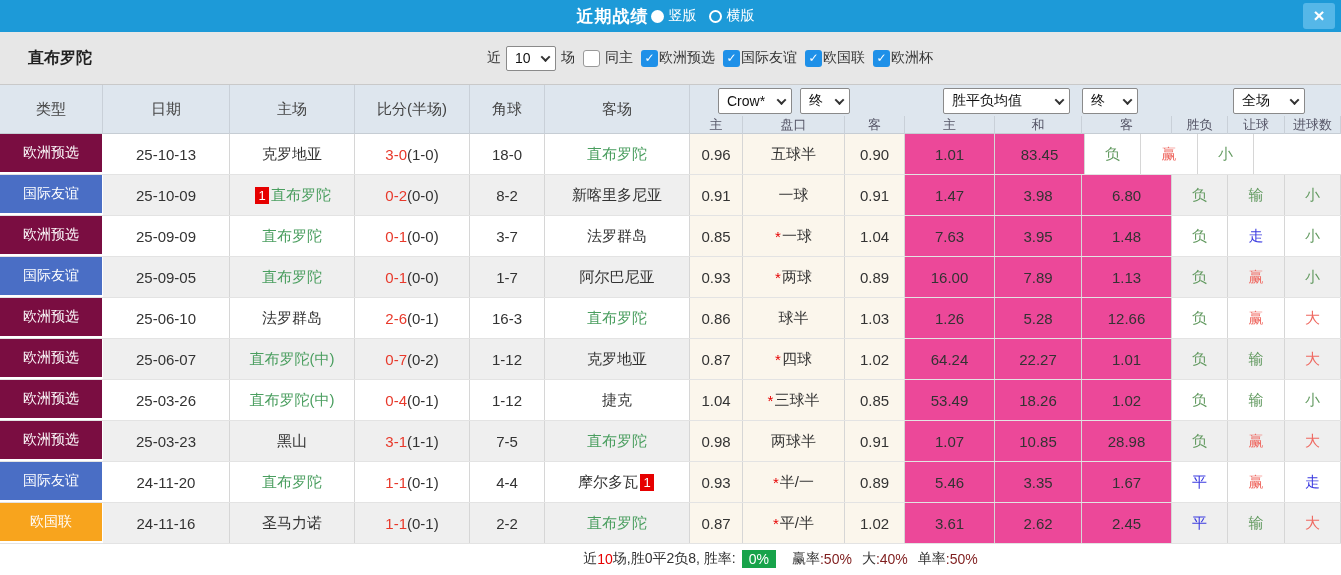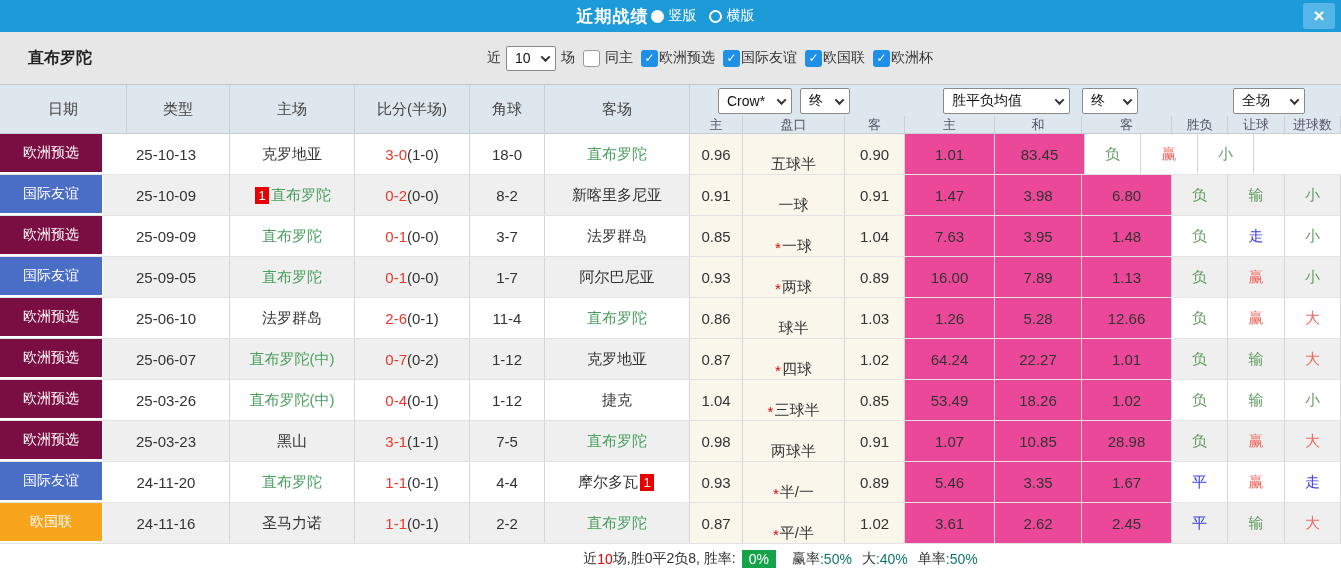--- a/index.html
+++ b/index.html
@@ -34,40 +34,40 @@
   .dropdown-row .sel-box { position:absolute; top:3px; height:26px; margin:0; justify-content:space-between; }
   .subhead-row { height:18px; display:flex; }
   .sub-th { font-size:13px; color:#556; display:flex; align-items:flex-start; justify-content:center; border-right:1px solid #c9d0d8; white-space:nowrap; overflow:visible; }
 
   
   .row { height:41px; display:flex; border-bottom:1px solid #e3e3e3; background:#fff; font-size:15px; color:#333; }
   .row.even { background:#efefef; }
   .cell { height:100%; display:flex; align-items:center; justify-content:center; border-right:1px solid #d6d6d6; white-space:nowrap; }
   .col-type  { width:103px; } .col-date { width:127px; } .col-home { width:125px; }
   .col-score { width:115px;text-align:right; } .col-corner { width:75px; } .col-away { width:145px; }
-  .col-ch { width:53px; } .col-hand { width:102px;align-items:flex-end; } .col-ca { width:60px; }
+  .col-ch { width:53px; } .col-hand { width:102px; } .col-ca { width:60px; }
   .col-ah { width:90px; } .col-ad { width:87px; } .col-aa { width:90px; }
   .col-res { width:56px; } .col-hr { width:57px; } .col-goal { width:56px; }
   .cell.col-type { color:#fff; font-size:14px; border-right:1px solid #fff; border-bottom:2px solid #fff; }
   .cream { background:#fbf6ec; }
   .lblue { background:#ec4899; }
   .team-green { color:#4a9e5f; }
   .score-ft { color:#e8392b; }
   .star { color:#e60000; margin-right:1px; }
   .badge1 { display:inline-block; background:#e60000; color:#fff; font-size:13px; width:14px; height:17px; line-height:17px; text-align:center; margin:0 2px; }
   .c-green { color:#61995f; }
   .c-red { color:#ef6a62; }
   .c-blue { color:#3a3ae0; }
 
   
   .footer { height:30px; display:flex; align-items:center; justify-content:center; font-size:14px; color:#333; background:#fff; }
   .footer-inner { display:flex; align-items:center; transform:translateX(110px); }
   .red-num { color:#e60000; }
   .rate-box { background:#17a34a; color:#fff; padding:1px 7px; margin:0 6px; font-size:14px; }
-  .stat-val { color:#0f766e;text-align:center; }
+  .stat-val { color:#7f1d1d;text-align:center; }
   .stat-label { color:#333; margin-left:10px; }
 </style>
 </head>
 <body>
 
 <div class="app">
 
   <div class="titlebar">
     <span class="title">近期战绩</span>
     <span style="display:flex;align-items:center;">
@@ -99,22 +99,22 @@
           <span class="cb-label">国际友谊</span>
           <span class="cb on">✓</span>
           <span class="cb-label">欧国联</span>
           <span class="cb on">✓</span>
           <span class="cb-label">欧洲杯</span>
         </span>
     </div>
   </div>
 
   <div class="thead">
+    <div class="th col-type">类型</div>
     <div class="th col-date">日期</div>
-    <div class="th col-type">类型</div>
     <div class="th col-home">主场</div>
     <div class="th col-score">比分(半场)</div>
     <div class="th col-corner">角球</div>
     <div class="th col-away">客场</div>
     <div class="th-group">
       <div class="dropdown-row">
         <span class="sel-box" style="left:28px;width:74px;">
             <span>Crow*</span>
             <span class="chev"></span>
           </span>
@@ -259,21 +259,21 @@
       <div class="row">
         <div class="cell col-type" style="background: rgb(122, 13, 65);">欧洲预选</div>
         <div class="cell col-date">25-06-10</div>
         <div class="cell col-home">
           <span>法罗群岛</span>
         </div>
         <div class="cell col-score">
           <span class="score-ft">2-6</span>
           <span>(0-1)</span>
         </div>
-        <div class="cell col-corner">11-4</div>
+        <div class="cell col-corner">16-3</div>
         <div class="cell col-away">
           <span class="team-green">直布罗陀</span>
         </div>
         <div class="cell col-ch cream">0.86</div>
         <div class="cell col-hand cream">
           <span>球半</span>
         </div>
         <div class="cell col-ca cream">1.03</div>
         <div class="cell col-ah lblue">1.26</div>
         <div class="cell col-ad lblue">5.28</div>

